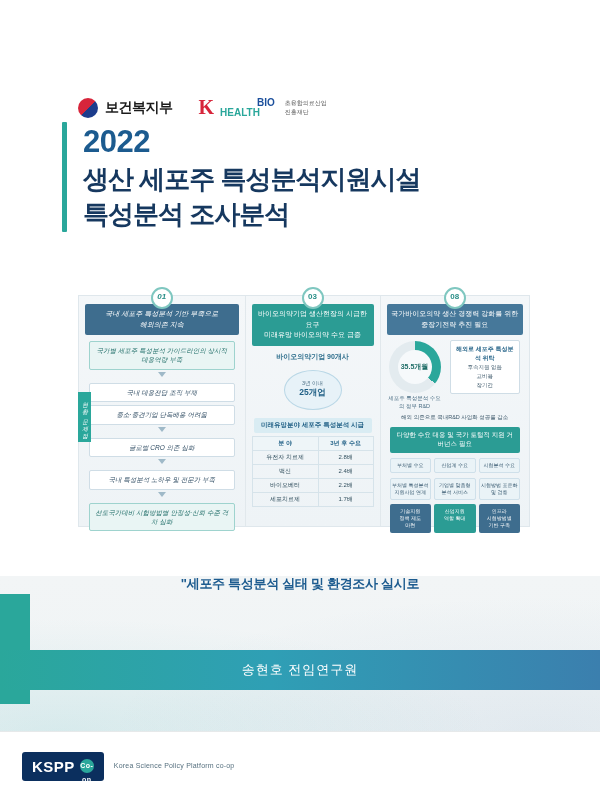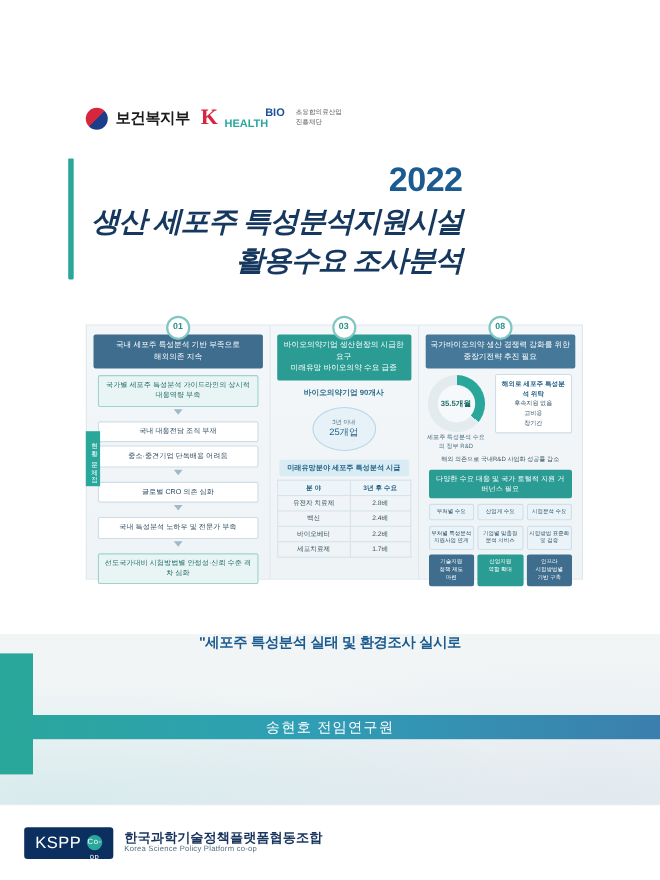--- a/index.html
+++ b/index.html
@@ -27,64 +27,64 @@
   }
   .footer{
     position:absolute;left:0;right:0;bottom:0;height:68px;background:#ffffff;
     border-top:1px solid #e6e9ea;
     display:flex;align-items:center;
   }
   .kspp-logo{
     margin-left:22px;
     background:#0b2f5e;color:#fff;
     padding:6px 10px 6px 10px;border-radius:3px;
-    font-weight:normal;font-size:15px;letter-spacing:.5px;
+    font-weight:bold;font-size:15px;letter-spacing:.5px;
     display:flex;align-items:center;gap:5px;
   }
   .kspp-logo .dot{
     background:#2aa79b;border-radius:50%;width:14px;height:14px;display:inline-block;
     font-size:7px;color:#fff;text-align:center;line-height:14px;
   }
   .kspp-text{margin-left:10px;line-height:1.15;}
   .kspp-kr{font-size:12px;font-weight:bold;color:#18335c;}
   .kspp-en{font-size:7px;color:#56707f;letter-spacing:.2px;}
 
   
-  .logos{position:absolute;top:96px;left:78px;display:flex;align-items:center;gap:10px;}
+  .logos{position:absolute;top:96px;left:78px;display:flex;align-items:center;gap:26px;}
   .mohw{display:flex;align-items:center;gap:7px;}
   .mohw .taegeuk{
     width:20px;height:20px;border-radius:50%;
     background:linear-gradient(135deg,#d7253b 0%,#d7253b 50%,#1c3c8c 50%,#1c3c8c 100%);
   }
   .mohw .mohw-t{font-size:14px;font-weight:bold;color:#1b1b1b;letter-spacing:-.5px;}
   .biohealth{display:flex;align-items:center;gap:6px;}
   .bh-k{
     font-size:20px;font-weight:bold;color:#d7253b;font-family:"Liberation Serif",serif;
   }
   .bh-words{line-height:1;}
   .bh-bio{font-size:10px;color:#1b4f9c;font-weight:bold;margin-left:37px;}
   .bh-health{font-size:10px;color:#2aa79b;font-weight:bold;}
   .bh-sub{font-size:6px;color:#5a5a5a;line-height:1.35;margin-left:4px;}
 
   
-  .title-wrap{position:absolute;top:144px;left:62px;display:flex;text-align:right;}
+  .title-wrap{position:absolute;top:122px;left:62px;display:flex;}
   .title-bar{width:5px;background:#2aa79b;margin-right:16px;border-radius:1px;}
   .title-lines{}
   .t-year{font-size:31px;font-weight:bold;color:#1c5b8f;letter-spacing:-.5px;line-height:1.28;}
-  .t-l1,.t-l2{font-size:26px;font-weight:bold;color:#16385f;letter-spacing:-1px;line-height:1.35;font-style:italic;}
+  .t-l1,.t-l2{font-size:26px;font-weight:bold;color:#16385f;letter-spacing:-1px;line-height:1.35;}
 
   
   .info{
     position:absolute;left:78px;top:295px;width:450px;height:230px;
     background:linear-gradient(180deg,#f4f7f9 0%,#eef3f6 100%);
     border:1px solid #dfe7ec;
   }
   .cols{display:flex;height:100%;}
   .col{position:relative;padding:8px 6px;box-sizing:border-box;}
-  .col1{width:37%;border-right:1px solid #e1e8ec;}
+  .col1{width:37%;border-right:1px solid #e1e8ec;font-style:italic;}
   .col2{width:30%;border-right:1px solid #e1e8ec;}
   .col3{width:33%;}
   .colnum{
     position:absolute;top:-9px;left:50%;transform:translateX(-50%);
     width:18px;height:18px;border-radius:50%;background:#ffffff;
     border:2px solid #7fc7c0;color:#2a8f88;font-size:8px;font-weight:bold;
     text-align:center;line-height:16px;
   }
   .colhead{
     background:#3e6d8e;color:#fff;font-size:7px;text-align:center;
@@ -107,21 +107,21 @@
     position:absolute;left:-1px;top:96px;writing-mode:vertical-rl;
     background:#2aa79b;color:#fff;font-size:6px;padding:6px 2px;letter-spacing:1px;
   }
   .centerline{font-size:7px;color:#2d6e8c;text-align:center;font-weight:bold;margin-top:6px;}
   .twocircles{display:flex;justify-content:space-around;margin-top:8px;}
   .circ{
     width:56px;height:38px;border-radius:50%;background:#e7f2f8;border:1px solid #b9d7e6;
     display:flex;flex-direction:column;align-items:center;justify-content:center;
   }
   .circ .lbl{font-size:5.5px;color:#4b6e84;}
-  .circ .val{font-size:8.5px;font-weight:normal;color:#1f5f85;}
+  .circ .val{font-size:8.5px;font-weight:bold;color:#1f5f85;}
   .minihead{
     background:#d9ecf3;color:#1f5f85;font-size:6.5px;text-align:center;
     padding:3px;margin:8px 2px 0 2px;border-radius:2px;font-weight:bold;
   }
   table.mini{width:100%;border-collapse:collapse;margin-top:3px;}
   table.mini th,table.mini td{
     border:1px solid #d6e3ea;font-size:6px;color:#33505f;padding:2px 1px;text-align:center;
   }
   table.mini th{background:#eef5f8;color:#1f5f85;}
   .donut{
@@ -152,21 +152,21 @@
     padding:4px 1px;line-height:1.4;border-radius:2px;
   }
   .pill.t{background:#2b9c94;}
 
   
   .quote{position:absolute;left:70px;top:572px;width:460px;text-align:center;}
   .quote div{font-size:13px;color:#1c5b8f;font-weight:bold;line-height:1.9;letter-spacing:-.3px;}
 
   
   .author-band{
-    position:absolute;left:0;right:0;top:650px;height:22px;
+    position:absolute;left:0;right:0;top:650px;height:40px;
     background:linear-gradient(90deg,#2aa79b 0%,#2f9fb5 45%,#3b7fae 100%);
     display:flex;align-items:center;justify-content:center;
   }
   .author-band span{color:#fff;font-size:13px;letter-spacing:1px;}
 </style>
 </head>
 <body>
 
 <div class="page">
 
@@ -189,21 +189,21 @@
         <div>진흥재단</div>
       </div>
     </div>
   </div>
 
   <div class="title-wrap">
     <div class="title-bar"></div>
     <div class="title-lines">
       <div class="t-year">2022</div>
       <div class="t-l1">생산 세포주 특성분석지원시설</div>
-      <div class="t-l2">활용수요 조사분석</div>
+      <div class="t-l2">특성분석 조사분석</div>
     </div>
   </div>
 
   <div class="info">
     <div class="cols">
 
       <div class="col col1">
         <div class="colnum">01</div>
         <div class="colhead" style="white-space:pre-line">국내 세포주 특성분석 기반 부족으로
 해외의존 지속</div>
@@ -315,18 +315,17 @@
   <div class="author-band">
     <span>송현호 전임연구원</span>
   </div>
 
   <div class="footer">
     <div class="kspp-logo">
       <span>KSPP</span>
       <span class="dot">Co-op</span>
     </div>
     <div class="kspp-text">
-      <div class="kspp-kr">한국과학기술정책플랫폼협동조합</div>
       <div class="kspp-en">Korea Science Policy Platform co-op</div>
     </div>
   </div>
 
 </div>
 
 </body></html>

